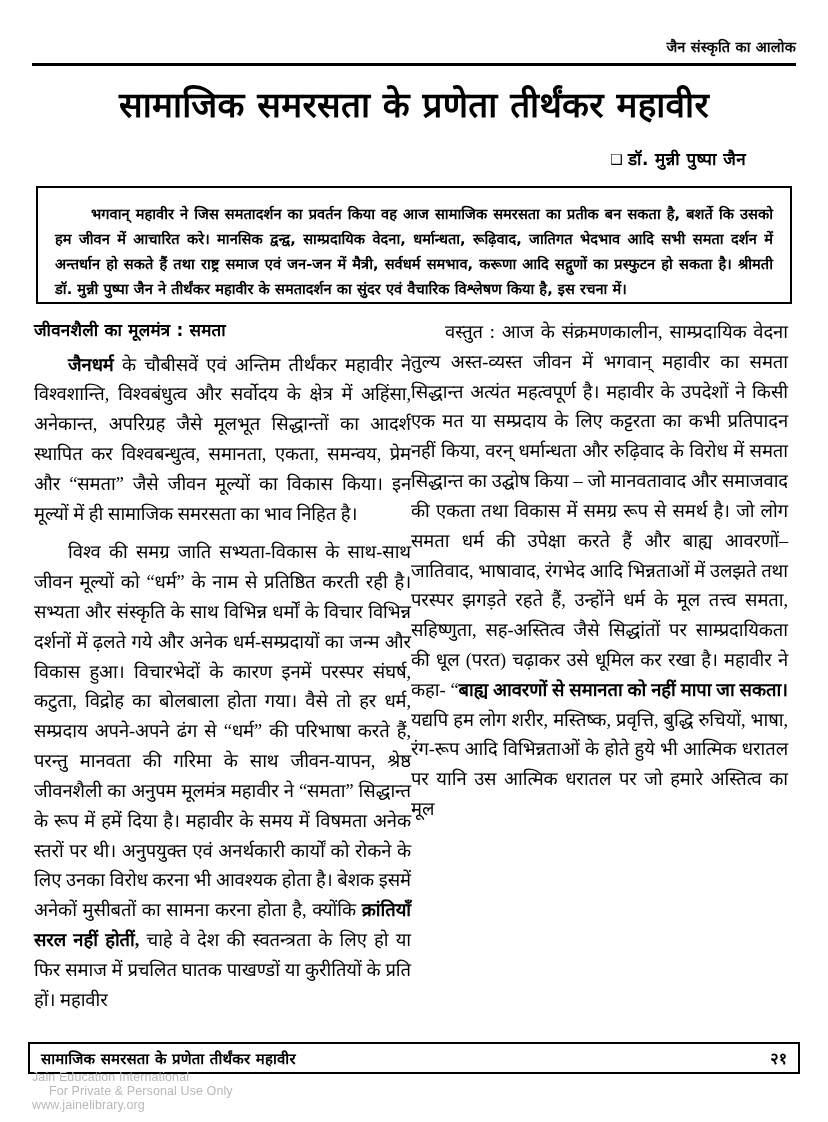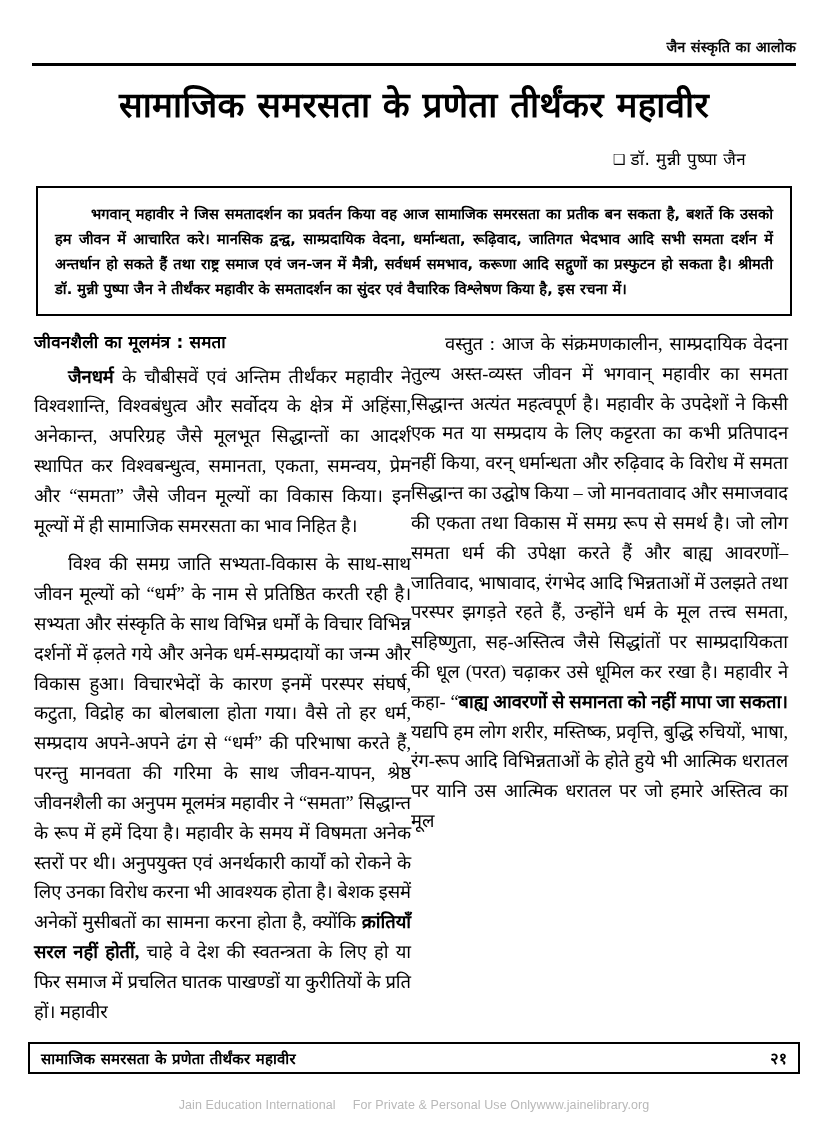--- a/index.html
+++ b/index.html
@@ -52,37 +52,37 @@
     line-height: 1.22;
     text-align: center;
     margin: 18px 0 0 0;
     letter-spacing: 0.3px;
     white-space: nowrap;
   }
 
   .byline {
     text-align: right;
     font-family: "DejaVu Sans", sans-serif;
-    font-weight: 400;
+    font-weight: 700;
     font-size: 17px;
     margin: 20px 56px 0 0;
     letter-spacing: 0.4px;
   }
   .byline .bullet {
     font-size: 14px;
     position: relative;
     top: -1px;
     margin-right: 5px;
   }
 
   
   .abstract-box {
     margin: 16px 10px 0 10px;
     border: 2.4px solid #000;
-    padding: 13px 17px 13px 17px;
+    padding: 13px 17px 1px 17px;
   }
   .abstract-text {
     font-family: "DejaVu Sans", sans-serif;
     font-weight: 700;
     font-size: 14.6px;
     line-height: 1.72;
     text-align: justify;
     text-justify: inter-word;
     text-indent: 36px;
     letter-spacing: 0.05px;
@@ -165,26 +165,27 @@
   }
 
   
   .scan-footer {
     position: absolute;
     left: 0;
     right: 0;
     bottom: 14px;
     display: flex;
     justify-content: center;
-    padding: 0 18px;
+    padding: 0 32px;
     box-sizing: border-box;
     font-family: "Liberation Sans", sans-serif;
     font-size: 12.5px;
     color: #b9b9b9;
     letter-spacing: 0.1px;
+    flex-direction: column;
   }
   .scan-footer .mid { margin-left: 17px; }
   .scan-footer .right { }
 </style>
 </head>
 <body>
 
 <div class="page">
 
   <div class="running-head">जैन संस्कृति का आलोक</div>

